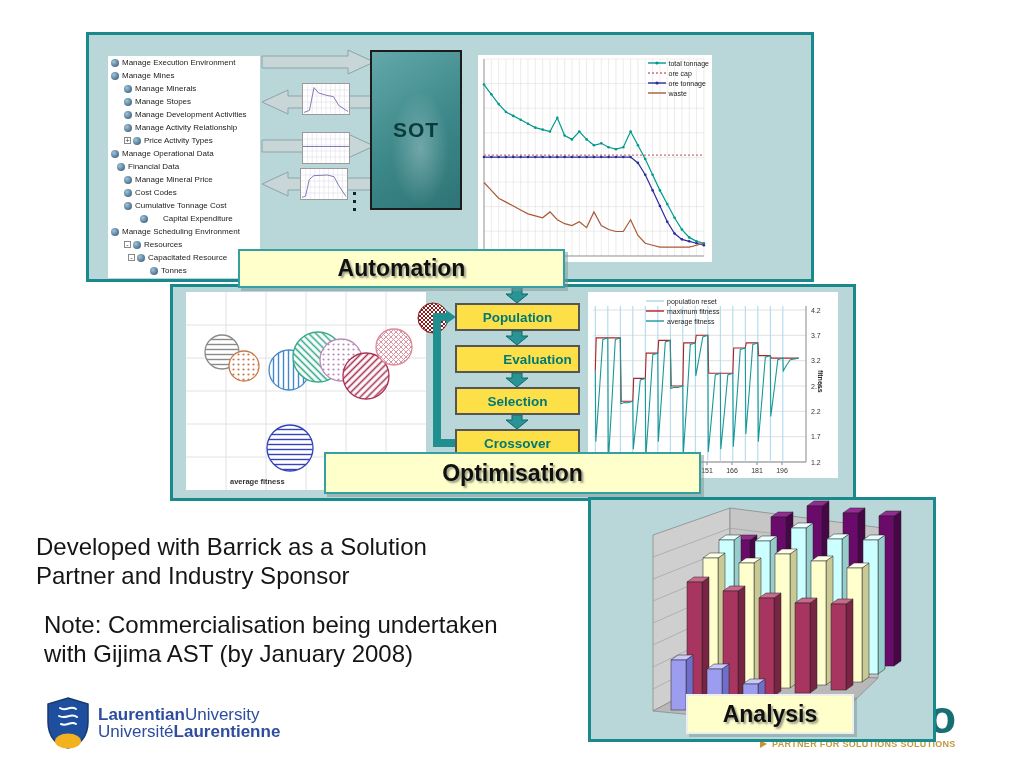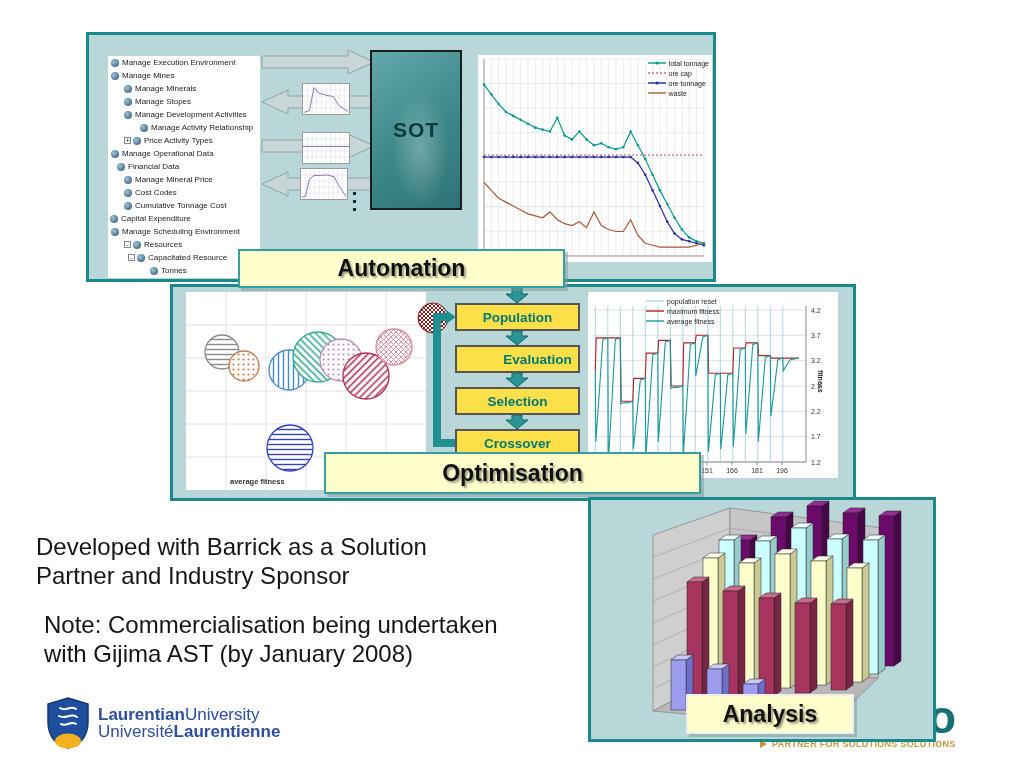--- a/index.html
+++ b/index.html
@@ -1,19 +1,19 @@
 <!DOCTYPE html>
 <html><head>
 <meta charset="utf-8">
 <style>
   html,body{margin:0;padding:0;background:#fff;}
   .slide{position:relative;width:1024px;height:768px;background:#ffffff;
          font-family:"Liberation Sans",sans-serif;overflow:hidden;}
   .panel{position:absolute;background:#b9d7d9;border:3px solid #19898c;box-sizing:border-box;}
-  #panel-automation{left:86px;top:32px;width:630px;height:250px;z-index:1;}
+  #panel-automation{left:86px;top:32px;width:728px;height:250px;z-index:1;}
   #panel-optimisation{left:170px;top:284px;width:686px;height:217px;z-index:2;}
   #panel-analysis{left:588px;top:497px;width:348px;height:245px;z-index:3;}
   .label-box{position:absolute;background:#ffffcc;border:2px solid #35a0a0;
      box-shadow:3px 3px 0 rgba(125,150,150,.5);display:flex;align-items:center;justify-content:center;
      font-weight:bold;font-size:23px;color:#101010;text-shadow:2px 2px 2px rgba(80,80,80,.55);
      box-sizing:border-box;z-index:6;}
   #label-automation{left:238px;top:249px;width:327px;height:39px;}
   #label-optimisation{left:324px;top:452px;width:377px;height:42px;}
   #label-analysis{left:686px;top:694px;width:168px;height:40px;border-color:#eeeeee;}
   .white-box{position:absolute;background:#ffffff;}
@@ -88,21 +88,21 @@
           <span>Manage Minerals</span>
         </div>
         <div class="tree-row" style="padding-left: 16px;">
           <span class="ticon"></span>
           <span>Manage Stopes</span>
         </div>
         <div class="tree-row" style="padding-left: 16px;">
           <span class="ticon"></span>
           <span>Manage Development Activities</span>
         </div>
-        <div class="tree-row" style="padding-left: 32px;">
+        <div class="tree-row" style="padding-left: 16px;">
           <span class="ticon"></span>
           <span>Manage Activity Relationship</span>
         </div>
         <div class="tree-row" style="padding-left: 16px;">
           <span class="exp">+</span>
           <span class="ticon"></span>
           <span>Price Activity Types</span>
         </div>
         <div class="tree-row" style="padding-left: 3px;">
           <span class="ticon"></span>
@@ -117,21 +117,21 @@
           <span>Manage Mineral Price</span>
         </div>
         <div class="tree-row" style="padding-left: 16px;">
           <span class="ticon"></span>
           <span>Cost Codes</span>
         </div>
         <div class="tree-row" style="padding-left: 16px;">
           <span class="ticon"></span>
           <span>Cumulative Tonnage Cost</span>
         </div>
-        <div class="tree-row" style="padding-left: 2px;">
+        <div class="tree-row" style="padding-left: 32px; gap: 12px;">
           <span class="ticon"></span>
           <span>Capital Expenditure</span>
         </div>
         <div class="tree-row" style="padding-left: 3px;">
           <span class="ticon"></span>
           <span>Manage Scheduling Environment</span>
         </div>
         <div class="tree-row" style="padding-left: 16px;">
           <span class="exp">-</span>
           <span class="ticon"></span>

